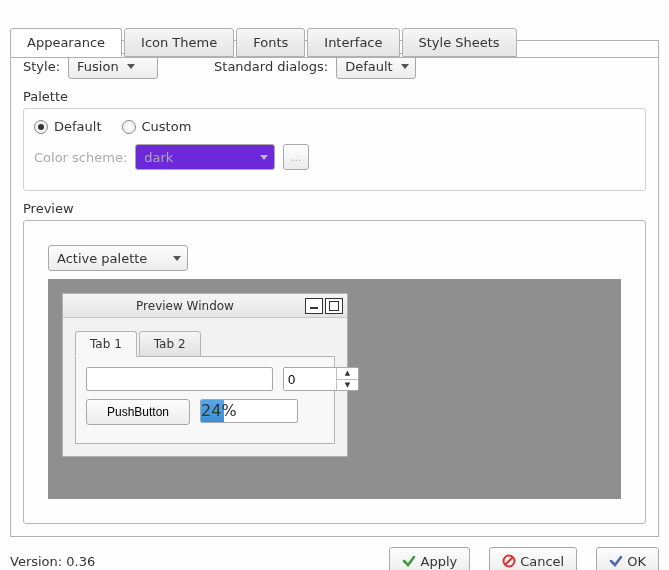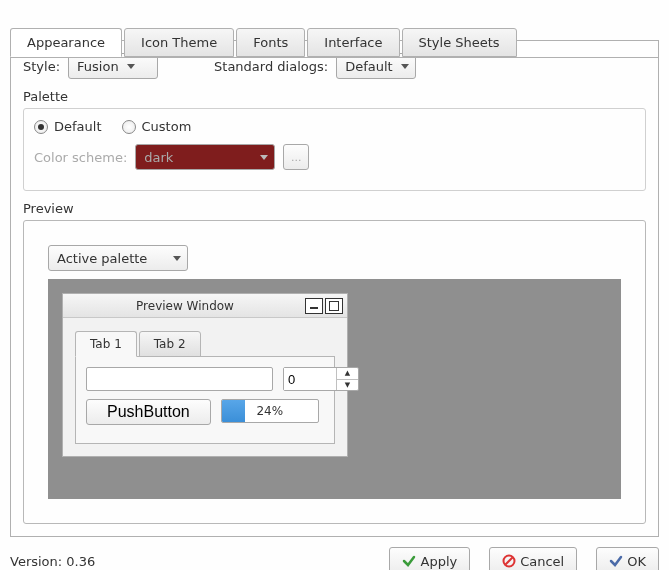--- a/index.html
+++ b/index.html
@@ -12,21 +12,21 @@
 .label { font-size: 13px; }
 .select { display: inline-flex; align-items: center; border: 1px solid #a8a8a8; border-radius: 3px; background: linear-gradient(#fdfdfd,#ececec); padding: 3px 6px 3px 8px; height: 26px; cursor: pointer; }
 .select .chev { margin-left: 8px; }
 .fieldset-label { margin-bottom: 4px; font-size: 13px; }
 .group { border: 1px solid #d0d0d0; border-radius: 3px; padding: 10px; }
 .radio-row { display: flex; gap: 20px; margin-bottom: 10px; align-items: center; }
 .radio { display: flex; align-items: center; gap: 6px; cursor: pointer; }
 .radio .circle { width: 14px; height: 14px; border: 1px solid #888; border-radius: 50%; background: radial-gradient(#fff,#e8e8e8); position: relative; }
 .radio.checked .circle::after { content: ""; position: absolute; width: 6px; height: 6px; background: #333; border-radius: 50%; top: 3px; left: 3px; }
 .disabled { color: #aaa; }
-.select.disabled { color: #aaa; background: #7f1d1d; cursor: default; }
+.select.disabled { color: #aaa; background: #6d28d9; cursor: default; }
 .sqbtn { width: 26px; height: 26px; border: 1px solid #a8a8a8; border-radius: 3px; background: linear-gradient(#fdfdfd,#ececec); display: inline-flex; align-items: center; justify-content: center; font-size: 11px; color: #aaa; }
 .preview-area { border: 1px solid #b8b8b8; border-radius: 3px; padding: 24px; }
 .preview-canvas { background: #8f8f8f; height: 220px; padding: 14px; margin-top: 8px; }
 .preview-window { width: 286px; background: #f0f0f0; border: 1px solid #b0b0b0; }
 .preview-titlebar { display: flex; align-items: center; background: linear-gradient(#f6f6f6,#e4e4e4); border-bottom: 1px solid #c8c8c8; height: 24px; padding: 0 4px; }
 .preview-title { flex: 1; text-align: center; font-size: 12px; }
 .winbtn { width: 18px; height: 16px; border: 1px solid #333; background: #fff; margin-left: 2px; display: inline-flex; align-items: center; justify-content: center; font-size: 12px; }
 .winbtn.min::after { content: ""; width: 8px; height: 2px; background: #333; position: relative; top: 2px; }
 .winbtn.max::after { content: ""; width: 8px; height: 8px; border: 1px solid #333; }
 .preview-body { padding: 12px; background: #f2f2f2; }
@@ -34,24 +34,24 @@
 .inner-tab { padding: 5px 14px; border: 1px solid #b5b5b5; background: linear-gradient(#f6f6f6,#e0e0e0); border-top-left-radius: 3px; border-top-right-radius: 3px; margin-right: 2px; font-size: 12px; cursor: pointer; position: relative; top: 1px; }
 .inner-tab.active { background: #f8f8f8; border-bottom: 1px solid #f8f8f8; }
 .inner-content { border: 1px solid #b5b5b5; border-top: none; padding: 10px; background: #f8f8f8; }
 .inner-row { display: flex; gap: 10px; margin-bottom: 8px; }
 .txt { flex: 1; height: 24px; border: 1px solid #a8a8a8; background: #fff; border-radius: 2px; padding: 0 4px; }
 .spin { display: flex; width: 78px; border: 1px solid #a8a8a8; border-radius: 2px; height: 24px; background: #fff; }
 .spin input { border: none; width: 52px; padding: 0 4px; outline: none; font-size: 13px; }
 .spin .arrows { width: 22px; border-left: 1px solid #c0c0c0; display: flex; flex-direction: column; }
 .spin .ar { flex: 1; display: flex; align-items: center; justify-content: center; font-size: 7px; }
 .spin .ar:first-child { border-bottom: 1px solid #c0c0c0; }
-.pushbtn { height: 26px; padding: 0 20px; border: 1px solid #a8a8a8; border-radius: 3px; background: linear-gradient(#fdfdfd,#ececec); font-size: 16px; }
+.pushbtn { height: 26px; padding: 0 20px; border: 1px solid #a8a8a8; border-radius: 3px; background: linear-gradient(#fdfdfd,#ececec); font-size: 12px; }
 .progress { width: 98px; height: 24px; border: 1px solid #a8a8a8; border-radius: 2px; background: #fff; position: relative; overflow: hidden; }
 .progress .fill { position: absolute; left: 0; top: 0; bottom: 0; width: 24%; background: linear-gradient(#58a6e8,#3b8fd8); }
-.progress .pct { position: absolute; width: 100%; text-align: center; line-height: 22px; font-size: 12px; }
+.progress .pct { position: absolute; width: 100%; text-align: left; line-height: 22px; font-size: 16px; }
 .footer { display: flex; align-items: center; justify-content: space-between; padding: 10px 0; }
 .btns { display: flex; gap: 19px; }
 .btn { display: inline-flex; align-items: center; gap: 4px; height: 28px; padding: 0 12px; border: 1px solid #a8a8a8; border-radius: 3px; background: linear-gradient(#fdfdfd,#ececec); cursor: pointer; font-size: 13px; }
 .chev { display: inline-block; }
 svg { display: block; }
 </style>
 </head>
 <body>
 
 <div class="tabs">

